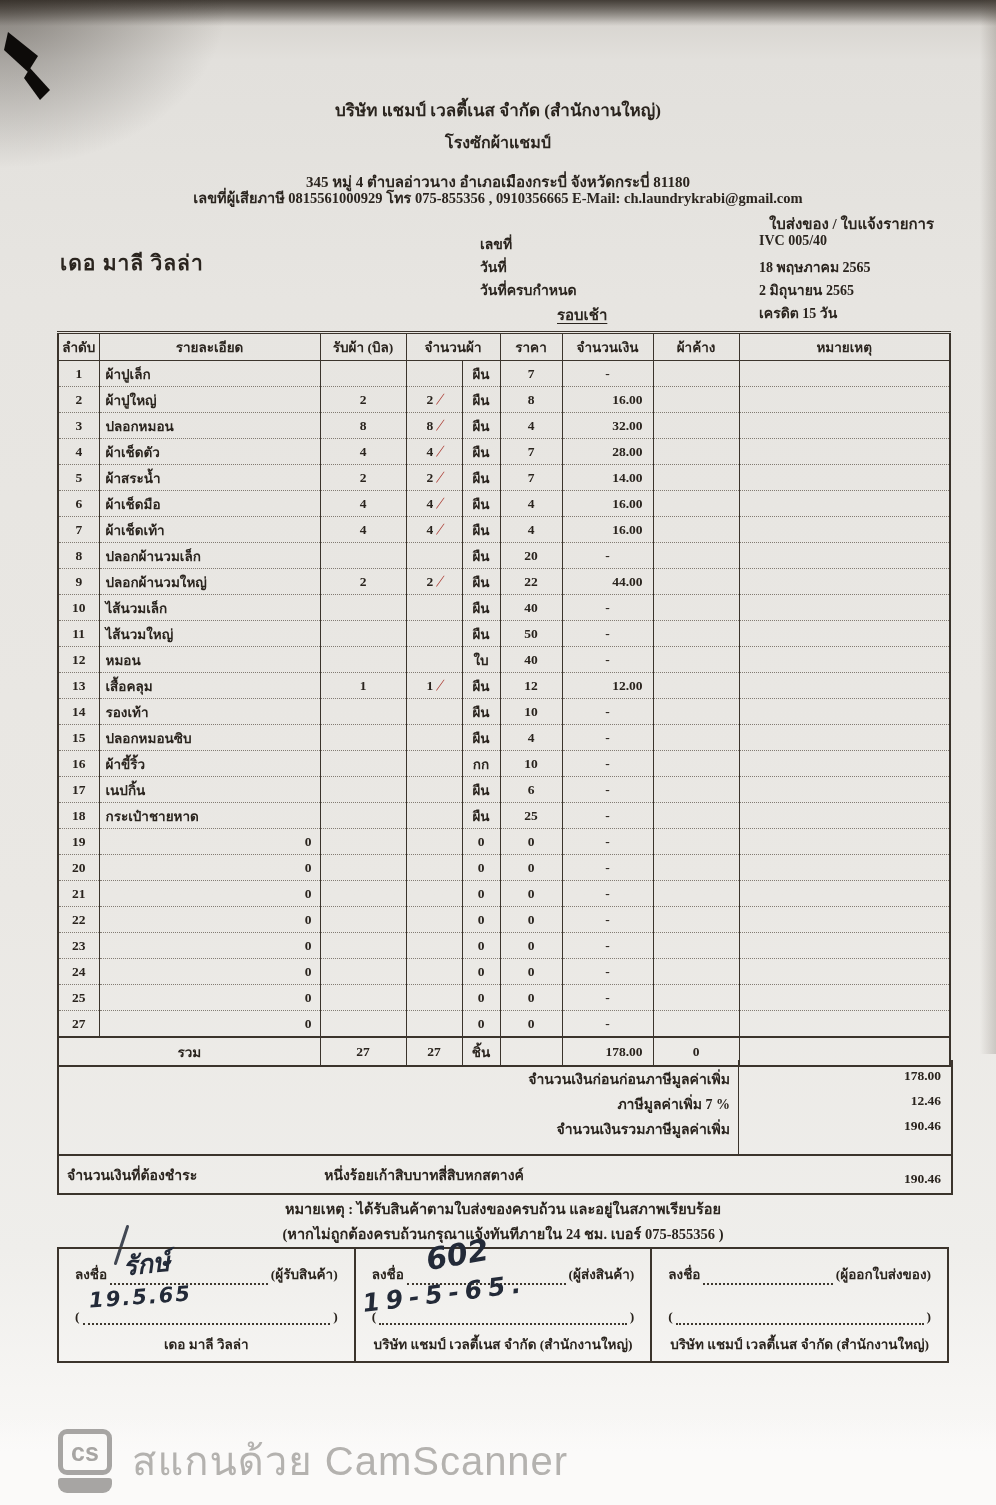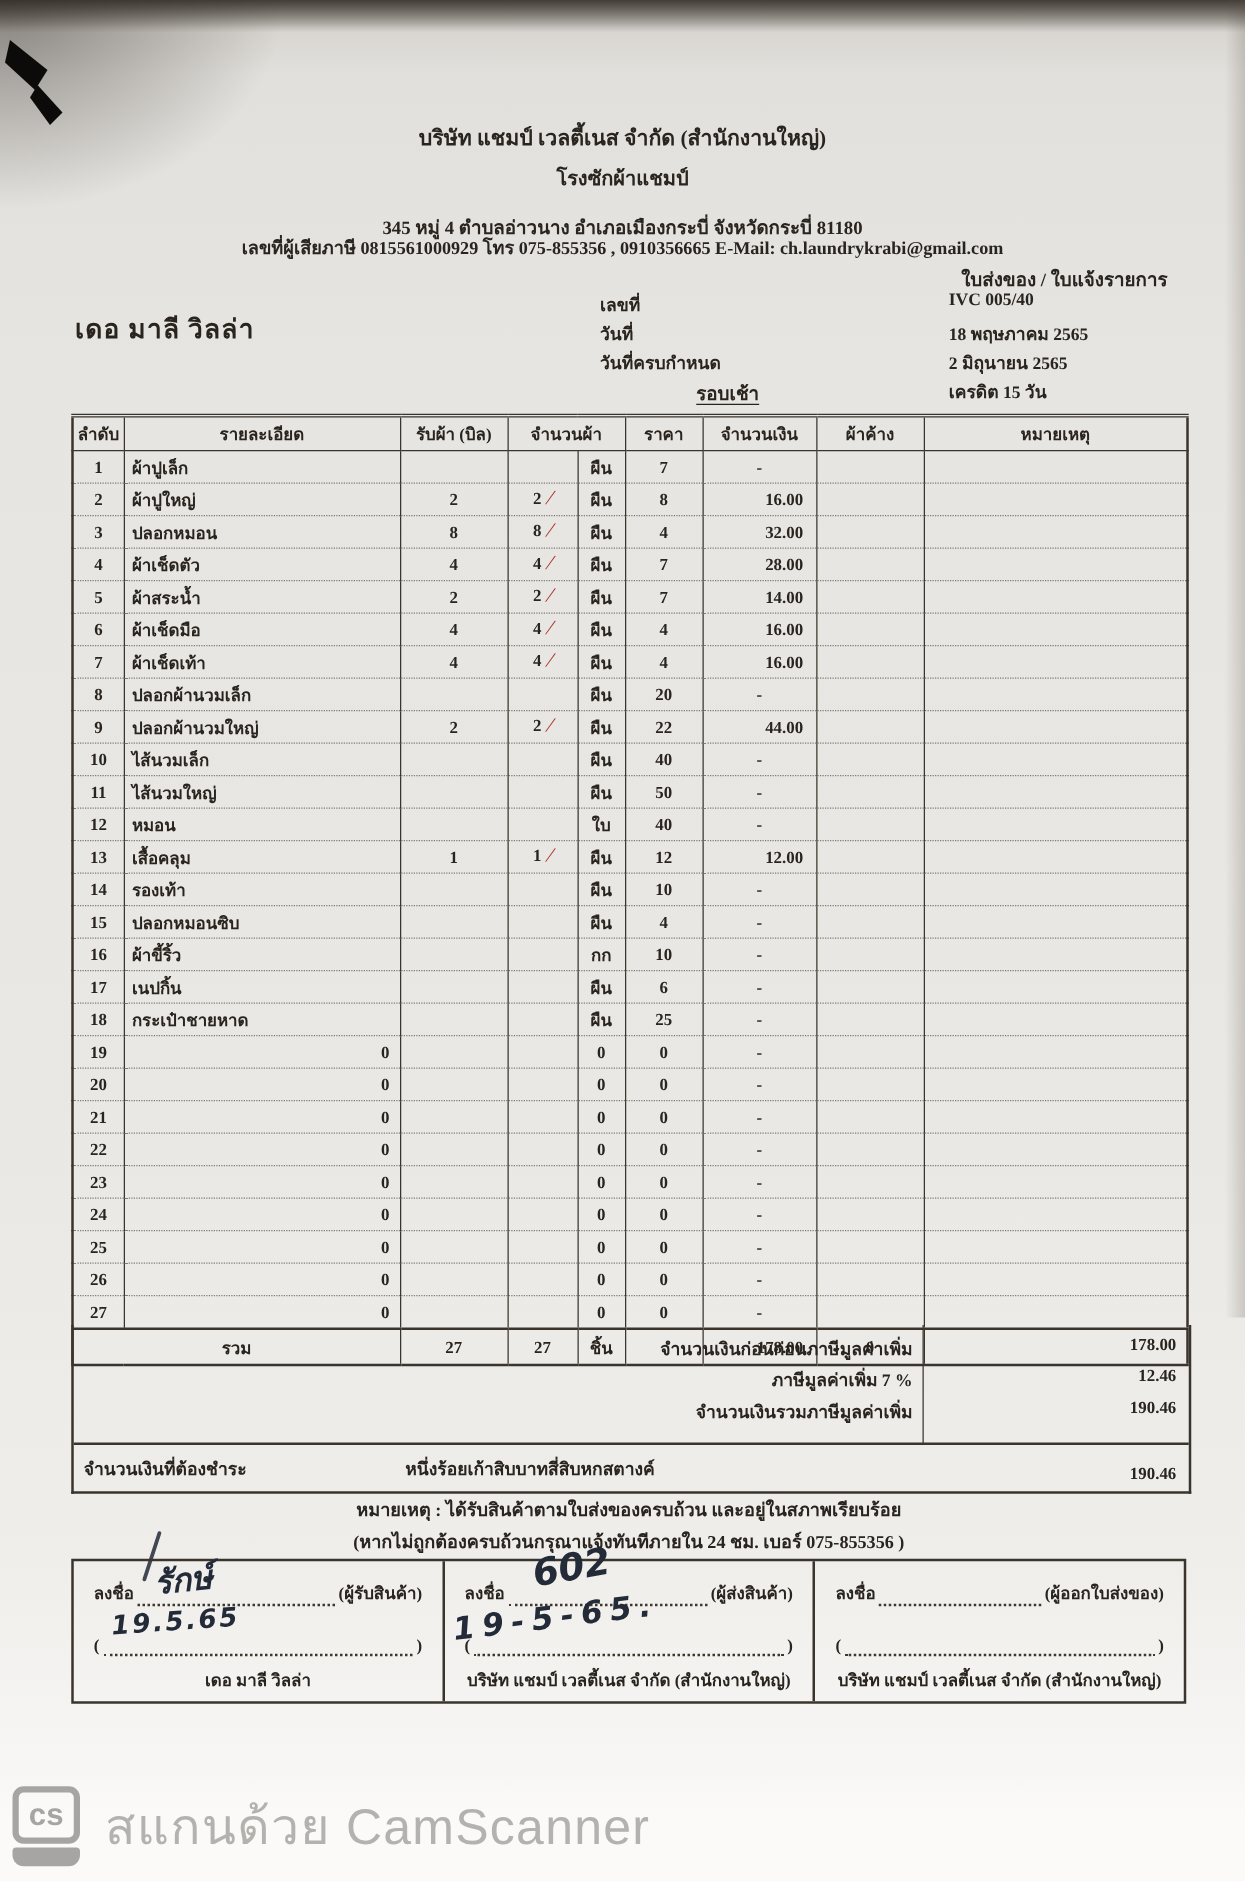--- a/index.html
+++ b/index.html
@@ -89,21 +89,21 @@
     font-weight:700;pointer-events:none;z-index:2;}
   .sig-hw{top:-6px;left:64px;font-size:26px;transform:rotate(-6deg);}
   .sig-date{top:36px;left:30px;font-size:21px;transform:rotate(-4deg);letter-spacing:2px;}
   .sig-box:nth-child(2) .sig-hw{font-size:30px;left:70px;top:-12px;transform:rotate(-10deg);}
   .sig-box:nth-child(2) .sig-date{font-size:25px;left:6px;top:30px;letter-spacing:6px;transform:rotate(-7deg);}
   .hw:empty{display:none;}
 
   
   .footer{position:absolute;left:0;right:0;bottom:0;height:88px;display:flex;align-items:center;
     background:linear-gradient(180deg,rgba(247,246,244,0),#fbfaf9 40%);
-    font-family:"Liberation Sans","DejaVu Sans",sans-serif;}
+    font-family:"Liberation Sans","DejaVu Sans",sans-serif;padding-left:48px;}
   .cs-logo{margin-left:10px;width:58px;height:64px;position:relative;}
   .cs-box{width:44px;height:36px;border:5px solid #a7a5a3;border-radius:9px;color:#a7a5a3;
     font-weight:700;font-size:25px;display:flex;align-items:center;justify-content:center;line-height:1;}
   .cs-tab{width:54px;height:15px;background:#a7a5a3;border-radius:3px 3px 9px 9px;margin-top:3px;}
   .cs-text{margin-left:16px;font-size:40px;color:#b4b2af;letter-spacing:1px;}
 </style>
 </head>
 <body>
 
 <div class="page">
@@ -436,31 +436,20 @@
           <td class="c-desc end">0</td>
           <td class="c-num"></td>
           <td class="c-qty"></td>
           <td class="c-unit">0</td>
           <td class="c-num">0</td>
           <td class="c-amt dash">-</td>
           <td class="c-left"></td>
           <td class="c-note"></td>
         </tr>
         <tr>
-          <td class="c-no">26</td>
-          <td class="c-desc end">0</td>
-          <td class="c-num"></td>
-          <td class="c-qty"></td>
-          <td class="c-unit">0</td>
-          <td class="c-num">0</td>
-          <td class="c-amt dash">-</td>
-          <td class="c-left"></td>
-          <td class="c-note"></td>
-        </tr>
-        <tr>
           <td class="c-no">27</td>
           <td class="c-desc end">0</td>
           <td class="c-num"></td>
           <td class="c-qty"></td>
           <td class="c-unit">0</td>
           <td class="c-num">0</td>
           <td class="c-amt dash">-</td>
           <td class="c-left"></td>
           <td class="c-note"></td>
         </tr>

